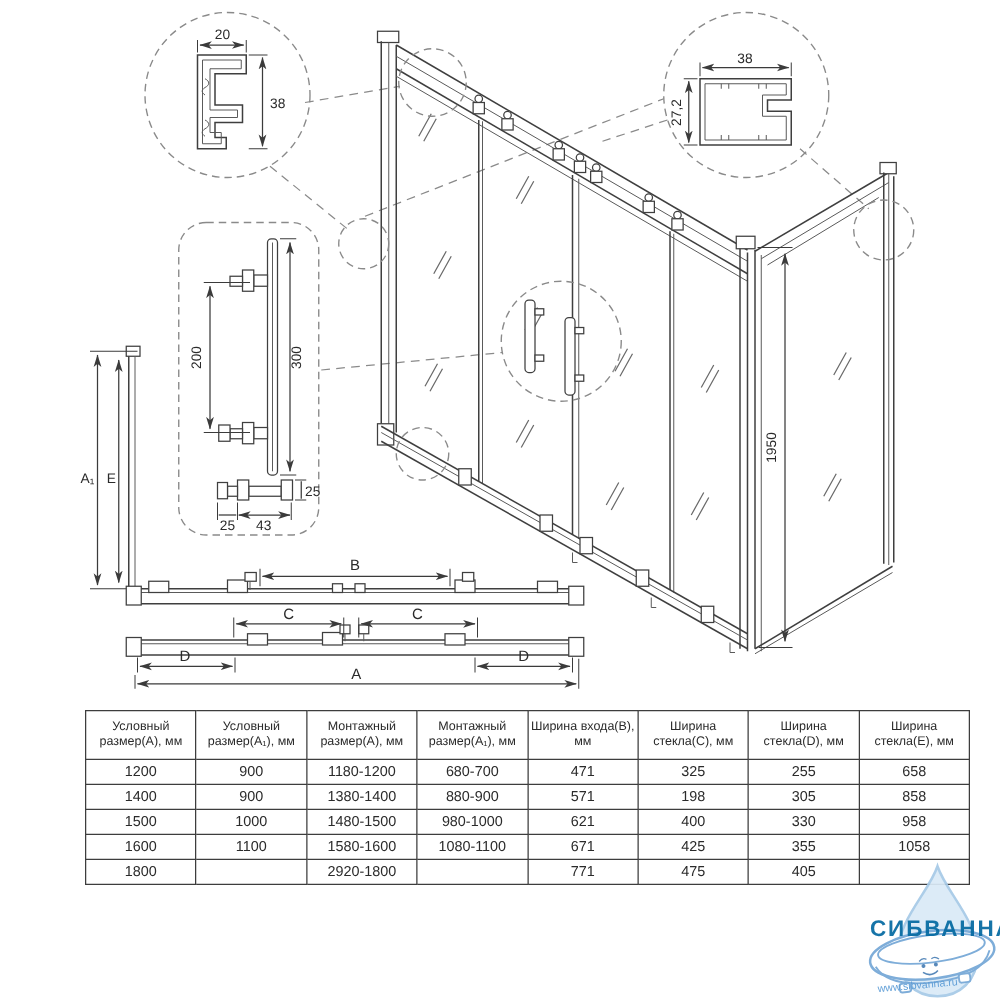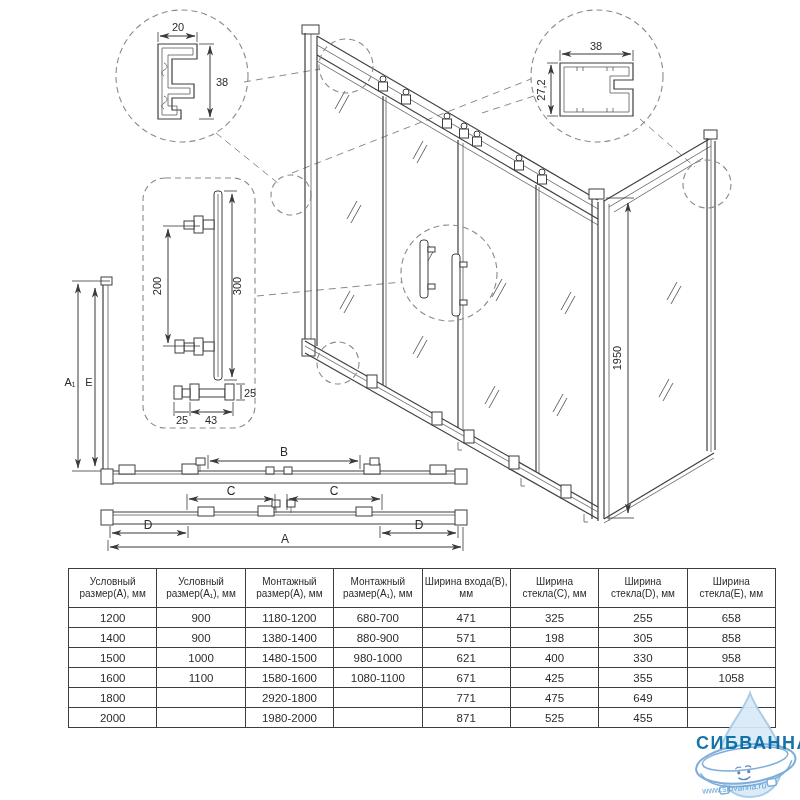--- a/index.html
+++ b/index.html
@@ -367,31 +367,21 @@
           <td>355</td>
           <td>1058</td>
         </tr>
         <tr>
           <td>1800</td>
           <td></td>
           <td>2920-1800</td>
           <td></td>
           <td>771</td>
           <td>475</td>
-          <td>649</td>
-          <td></td>
-        </tr>
-        <tr>
-          <td>2000</td>
-          <td></td>
-          <td>1980-2000</td>
-          <td></td>
-          <td>871</td>
-          <td>525</td>
-          <td>455</td>
+          <td>405</td>
           <td></td>
         </tr>
       </tbody>
 </table>
 
 <svg id="watermark" viewBox="0 0 117 124">
   <g opacity="0.92">
     <path d="M67,17 C60,38 35,60 35,88 C35,108 49,121 67,121 C85,121 99,108 99,88 C99,60 74,38 67,17 Z" fill="#d9eaf7" stroke="#a5c9e7" stroke-width="2"></path>
     <g transform="rotate(-7 62 90)">
       <ellipse cx="63" cy="88" rx="50" ry="19" fill="#ffffff" stroke="#74a7d6" stroke-width="2"></ellipse>

